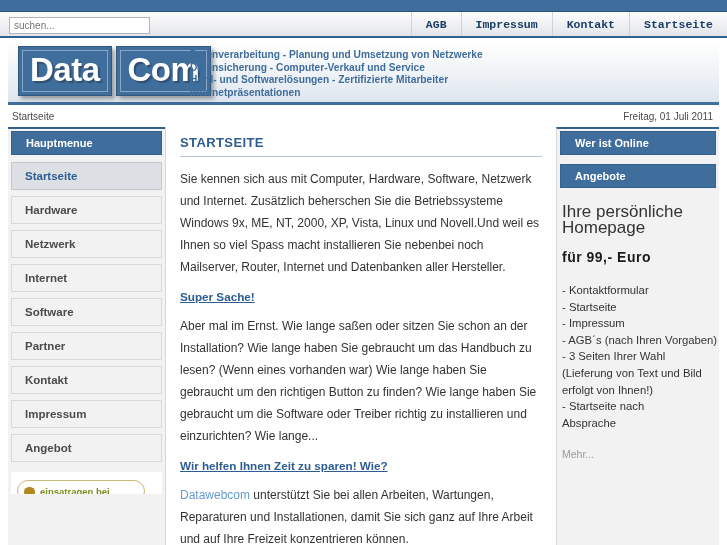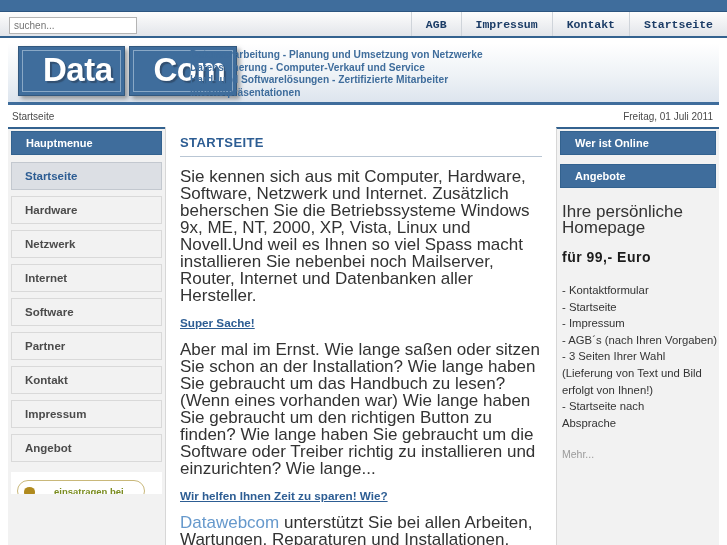--- a/index.html
+++ b/index.html
@@ -19,21 +19,21 @@
   #topnav {
     height: 26px;
     background: linear-gradient(to bottom,#fdfdfd 0%, #f1f2f4 45%, #e2e5ea 100%);
     border-bottom: 2px solid #33628f;
     display: flex;
     align-items: center;
     position: relative;
   }
   #search-wrap { padding-left: 9px; }
   #search-input {
-    width: 128px;
+    width: 141px;
     height: 17px;
     border: 1px solid #b4b4b4;
     background: #ffffff;
     font-family: "Liberation Sans", sans-serif;
     font-size: 10px;
     color: #9a9a9a;
     padding: 0 4px;
     outline: none;
   }
   #topnav-links {
@@ -71,21 +71,21 @@
     gap: 4px;
     filter: drop-shadow(3px 3px 2px rgba(90,90,90,.55));
   }
   .logo-box {
     background: #3f6d9c;
     padding: 3px;
     border: 1px solid #32587e;
   }
   .logo-inner {
     border: 1px solid #89a8c6;
-    padding: 0 7px 2px 20px;
+    padding: 0 7px 2px 7px;
     font-size: 33px;
     line-height: 38px;
     font-weight: bold;
     color: #ffffff;
     letter-spacing: -0.5px;
     text-shadow: 2px 2px 1px rgba(40,60,85,.6);
   }
   #tagline {
     position: absolute;
     left: 182px; top: 6px;
@@ -157,42 +157,42 @@
   #badge {
     margin-left: 6px;
     width: 128px;
     height: 22px;
     border: 1px solid #c9b87a;
     border-radius: 11px;
     background: #ffffff;
     display: flex;
     align-items: center;
     padding-left: 6px;
-    gap: 19px;
+    gap: 5px;
   }
   #badge-dot {
     width: 11px; height: 9px;
     background: #b08a1e;
     border-radius: 50% 50% 40% 40%;
   }
   #badge-text { font-size: 9.5px; font-weight:bold; color:#7a8c20; }
 
   
   #page-title {
     color: #2d5d93;
     font-size: 13px;
     font-weight: bold;
     letter-spacing: .4px;
     padding-bottom: 6px;
     border-bottom: 1px solid #b9c6d4;
     margin-bottom: 11px;
   }
   .para {
-    font-size: 17px;
-    line-height: 17px;
+    font-size: 12px;
+    line-height: 22px;
     color: #333333;
     margin-bottom: 12px;
   }
   .subhead {
     font-size: 11.7px;
     font-weight: bold;
     color: #2d5d93;
     margin-bottom: 12px;
     text-decoration: underline;
   }

